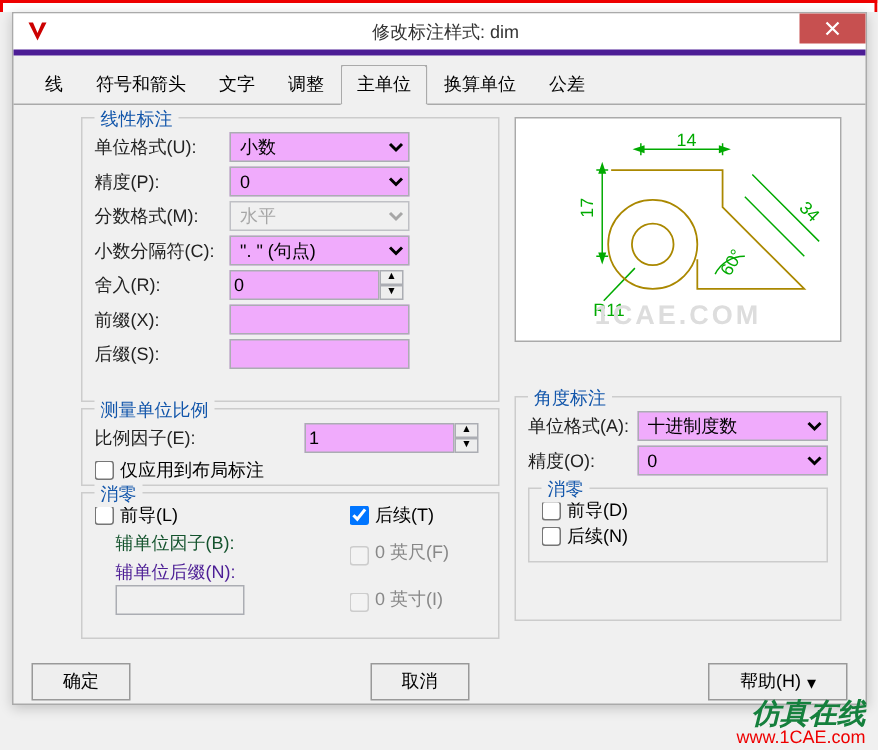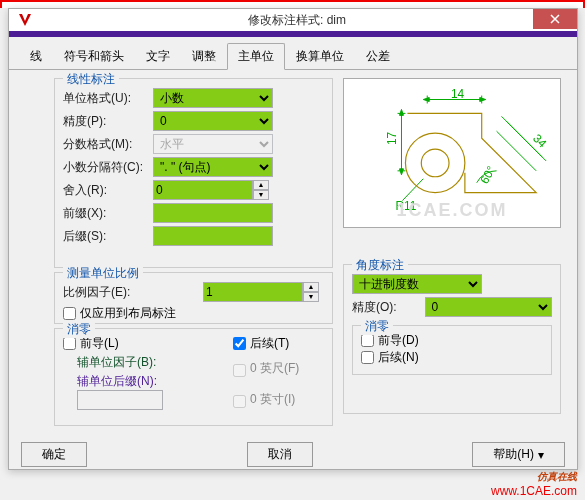--- a/index.html
+++ b/index.html
@@ -1,54 +1,54 @@
 <!DOCTYPE html>
 <html><head>
 <meta charset="utf-8">
 <style>
 * { box-sizing: border-box; font-family: "Microsoft YaHei", "SimSun", sans-serif; font-size: 12px; }
 body { margin: 0; padding: 0; width: 585px; height: 500px; background: #f0f0f0; position: relative; overflow: hidden; }
 .topedge { height: 8px; background: #fff; border: 2px solid #e00; border-bottom: none; }
 .dialog { position: absolute; top: 8px; left: 8px; width: 570px; height: 462px; background: #f0f0f0; border: 1px solid #aaa; box-shadow: 0 2px 8px rgba(0,0,0,.2); }
-.titlebar { height: 28px; background: #fff; border-bottom: 6px solid #4c1d95; display: flex; align-items: center; gap: 16px; }
+.titlebar { height: 28px; background: #fff; border-bottom: 4px solid #4c1d95; display: flex; align-items: center; gap: 16px; }
 .app-icon { width: 20px; height: 20px; margin: 0 6px; display: flex; align-items: center; justify-content: center; }
 .app-icon svg { width: 16px; height: 16px; }
 .title { flex: 1; text-align: center; padding-right: 40px; color: #333; }
 .close-btn { width: 44px; height: 20px; background: #c75050; color: #fff; display: flex; align-items: center; justify-content: center; font-size: 14px; margin-right: 0; position: absolute; right: 0; top: 0; }
 .tabs { display: flex; padding: 6px 10px 0 10px; border-bottom: 1px solid #aaa; }
 .tab { padding: 4px 10px; border: 1px solid transparent; border-bottom: none; cursor: pointer; }
 .tab.active { background: #f0f0f0; border-color: #aaa; border-bottom: 1px solid #f0f0f0; margin-bottom: -1px; border-radius: 2px 2px 0 0; }
 .content { display: flex; padding: 8px 12px 4px 12px; gap: 10px; height: 366px; }
 .leftcol { width: 312px; padding-left: 33px; }
 .rightcol { width: 218px; }
 .group { border: 1px solid #ccc; padding: 6px 8px 8px 8px; margin-bottom: 4px; position: relative; }
 .group-title { position: absolute; top: -8px; left: 8px; background: #f0f0f0; padding: 0 4px; color: #15a; }
 .row { display: flex; align-items: center; margin: 3px 0; }
 .row label { width: 90px; color: #222; }
 .row label.narrow { width: 100px; }
-select, input[type=text] { border: 1px solid #abadb3; padding: 1px 2px; background: #84cc16; height: 20px; }
+select, input[type=text] { border: 1px solid #abadb3; padding: 1px 2px; background: #f0abfc; height: 20px; }
 select.disabled { background: #f0f0f0; color: #888; }
 .sel-w { width: 120px; }
 .sel-w2 { width: 130px; }
 .inp-w { width: 120px; }
 .spin { display: flex; }
 .spin input { width: 100px; }
 .spin-btns { display: flex; flex-direction: column; }
 .spin-btns span { width: 16px; height: 10px; border: 1px solid #abadb3; background: #eee; font-size: 7px; line-height: 7px; text-align: center; cursor: pointer; }
 .preview { border: 1px solid #aaa; background: #fff; height: 150px; padding: 4px; position: relative; }
 .preview svg { width: 100%; height: 100%; }
 .preview-wm { position: absolute; bottom: 6px; left: 0; right: 0; text-align: center; color: #ddd; font-size: 18px; font-weight: bold; letter-spacing: 2px; pointer-events: none; }
 .chk { display: flex; align-items: center; gap: 4px; }
 .chk input { margin: 0; }
 .chk.disabled { color: #888; align-items: flex-end; }
 .btnrow { display: flex; justify-content: space-between; gap: 8px; padding: 6px 12px; }
 .btn { padding: 3px 20px; border: 1px solid #999; background: #eee; cursor: pointer; }
 .btn.help { display: flex; align-items: center; gap: 4px; }
 .foot { position: absolute; bottom: 2px; right: 8px; text-align: right; line-height: 14px; }
-.foot .l1 { color: #c2410c; font-size: 10px; font-style: italic; font-weight: bold; }
+.foot .l1 { color: #15803d; font-size: 19px; font-style: italic; font-weight: bold; }
 .foot .l2 { color: #e00; font-size: 12px; }
 </style>
 </head>
 <body>
 
 <div class="topedge"></div>
 
 <div class="dialog">
   <div class="titlebar">
     <span class="app-icon">
@@ -188,20 +188,21 @@
             <circle cx="88" cy="80" r="30"></circle>
             <circle cx="88" cy="80" r="14"></circle>
           </g>
         </svg>
         <div class="preview-wm">1CAE.COM</div>
       </div>
 
       <div class="group" style="margin-top:36px;height:150px">
         <span class="group-title">角度标注</span>
         <div class="row">
+          <label style="width:74px">单位格式(A):</label>
           <select class="sel-w2"><option>十进制度数</option></select>
         </div>
         <div class="row">
           <label style="width:74px">精度(O):</label>
           <select class="sel-w2"><option>0</option></select>
         </div>
         <div class="group" style="margin-top:8px">
           <span class="group-title">消零</span>
           <div class="chk">
               <input type="checkbox" style="">

